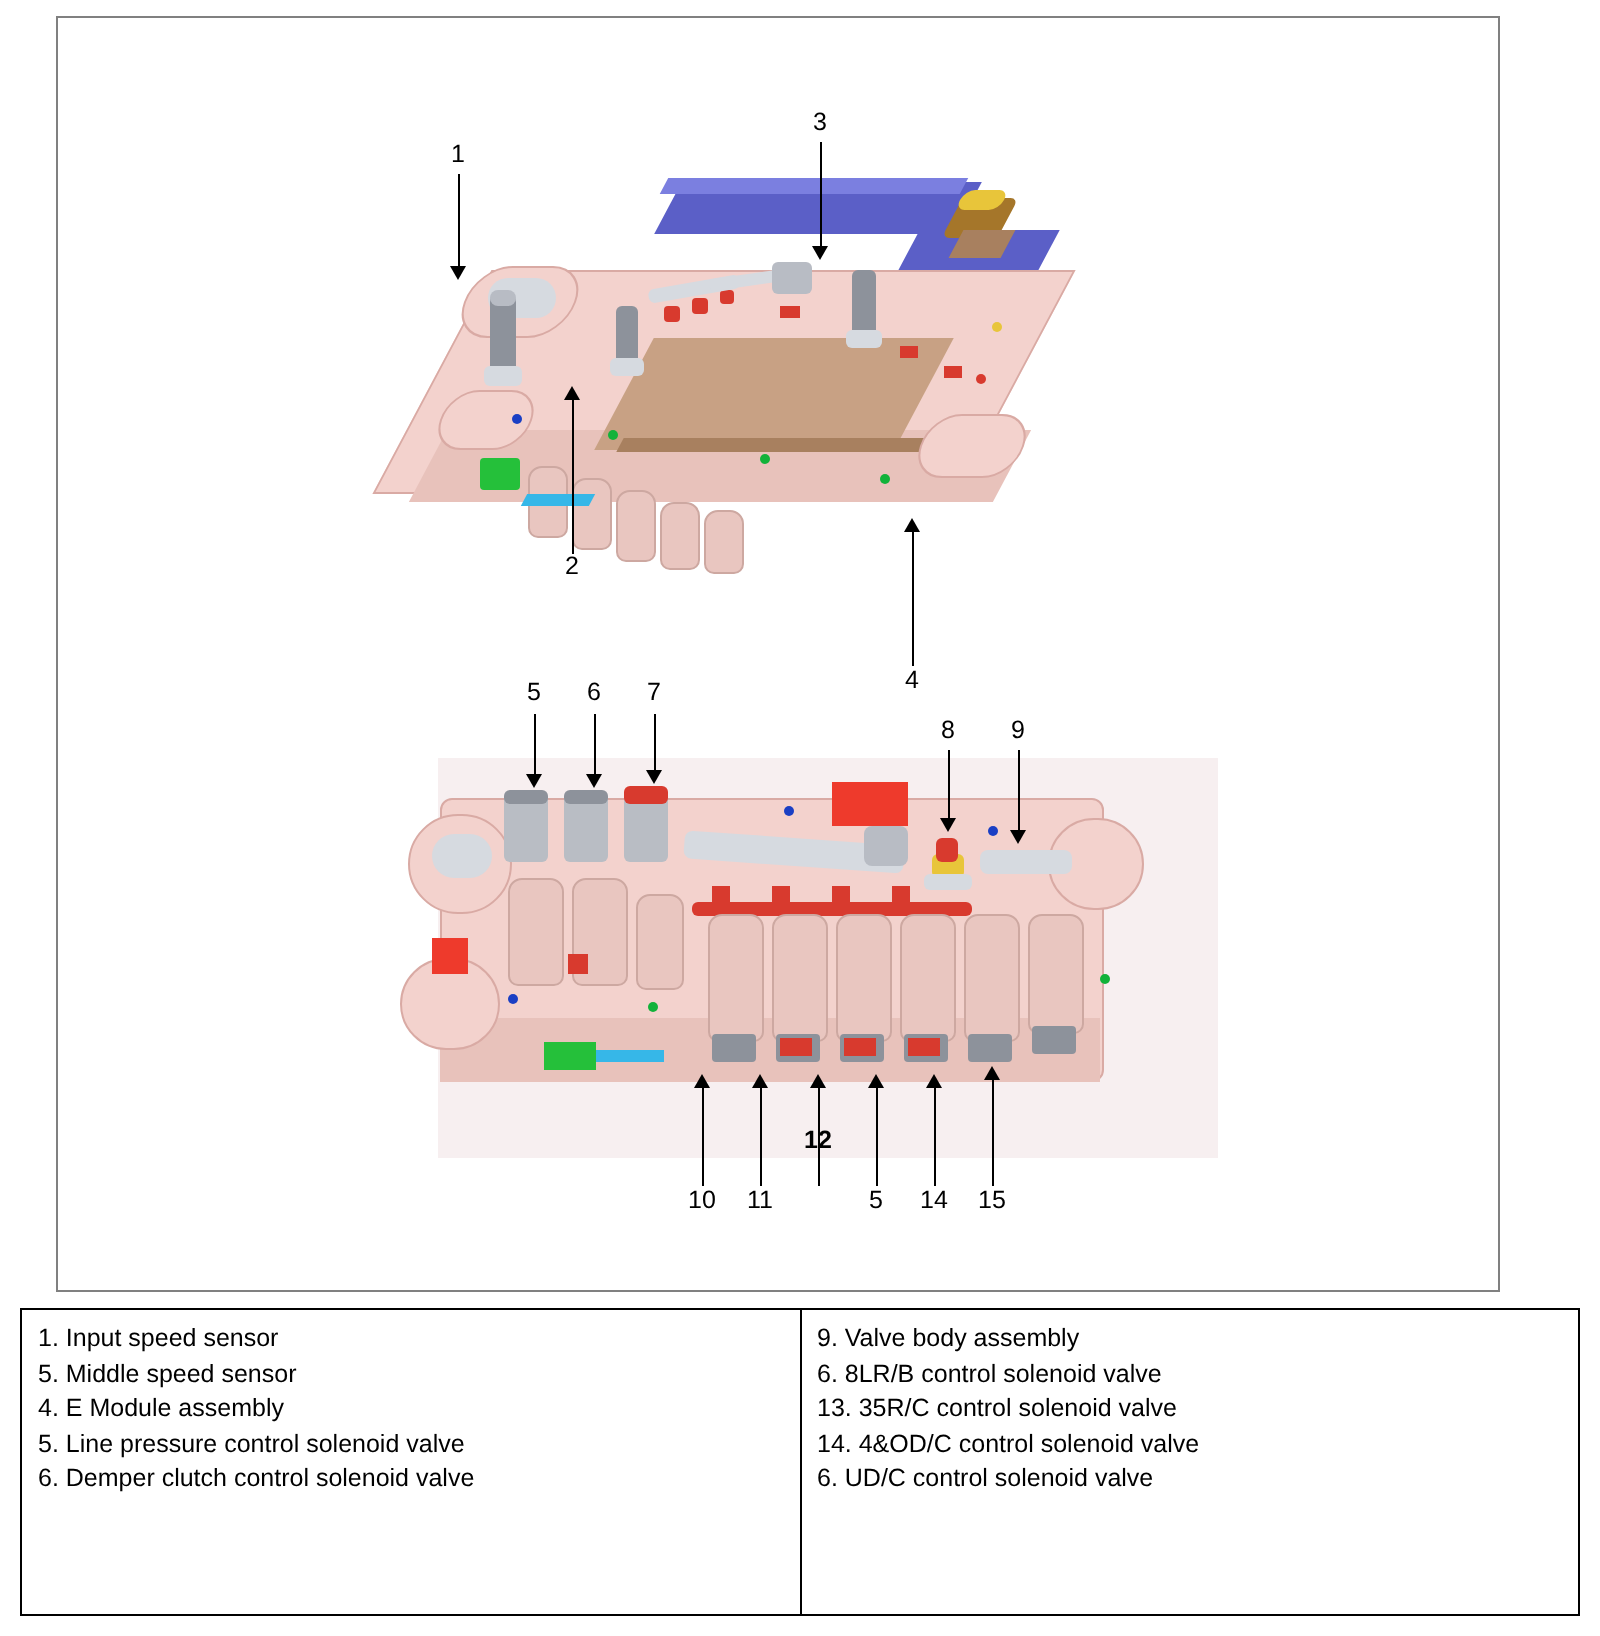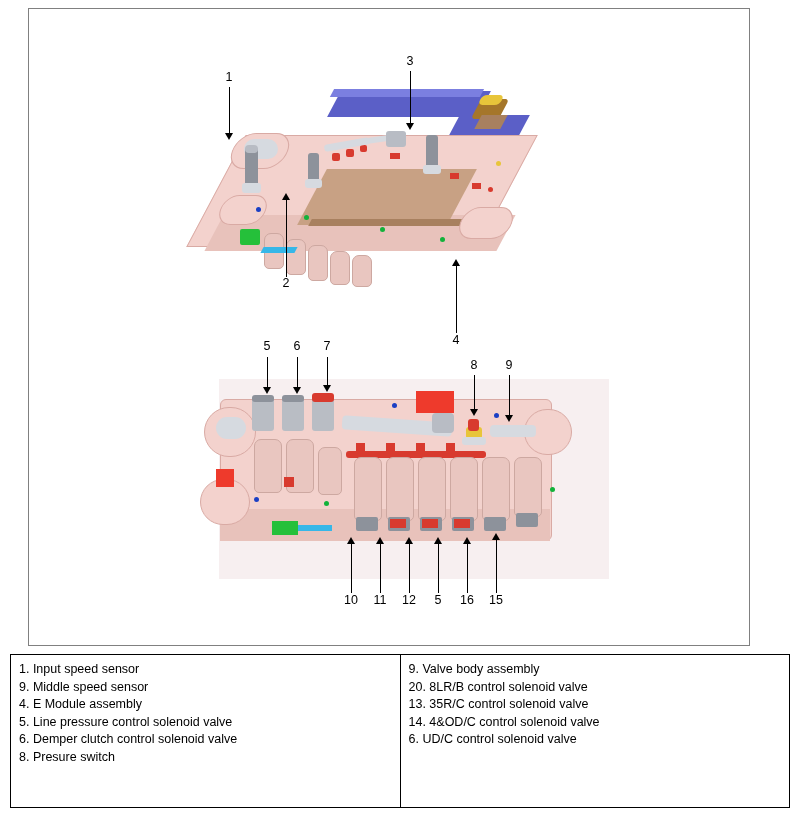--- a/index.html
+++ b/index.html
@@ -366,48 +366,47 @@
     <div class="arrowhead arrow-down" style="left:476px; top:406px;"></div>
 
     <div class="callout-num" style="left:313px; top:585px;">10</div>
     <div class="leader" style="left:322px; top:534px; height:50px;"></div>
     <div class="arrowhead arrow-up" style="left:318px; top:528px;"></div>
 
     <div class="callout-num" style="left:342px; top:585px;">11</div>
     <div class="leader" style="left:351px; top:534px; height:50px;"></div>
     <div class="arrowhead arrow-up" style="left:347px; top:528px;"></div>
 
-    <div class="callout-num" style="left:371px; top:585px;">12</div>
+    <div class="callout-num" style="left:371px; top:555px;font-weight:bold;">12</div>
     <div class="leader" style="left:380px; top:534px; height:50px;"></div>
     <div class="arrowhead arrow-up" style="left:376px; top:528px;"></div>
 
     <div class="callout-num" style="left:400px; top:585px;">5</div>
     <div class="leader" style="left:409px; top:534px; height:50px;"></div>
     <div class="arrowhead arrow-up" style="left:405px; top:528px;"></div>
 
-    <div class="callout-num" style="left:429px; top:585px;">16</div>
+    <div class="callout-num" style="left:429px; top:585px;">14</div>
     <div class="leader" style="left:438px; top:534px; height:50px;"></div>
     <div class="arrowhead arrow-up" style="left:434px; top:528px;"></div>
 
     <div class="callout-num" style="left:458px; top:585px;">15</div>
     <div class="leader" style="left:467px; top:530px; height:54px;"></div>
     <div class="arrowhead arrow-up" style="left:463px; top:524px;"></div>
 
   </div>
 </div>
 
 <div class="legend">
   <div class="legend-col left">
     <div class="legend-item">1. Input speed sensor</div>
-    <div class="legend-item">9. Middle speed sensor</div>
+    <div class="legend-item">5. Middle speed sensor</div>
     <div class="legend-item">4. E Module assembly</div>
     <div class="legend-item">5. Line pressure control solenoid valve</div>
     <div class="legend-item">6. Demper clutch control solenoid valve</div>
-    <div class="legend-item">8. Presure switch</div>
   </div>
   <div class="legend-col right">
     <div class="legend-item">9. Valve body assembly</div>
-    <div class="legend-item">20. 8LR/B control solenoid valve</div>
+    <div class="legend-item">6. 8LR/B control solenoid valve</div>
     <div class="legend-item">13. 35R/C control solenoid valve</div>
     <div class="legend-item">14. 4&amp;OD/C control solenoid valve</div>
     <div class="legend-item">6. UD/C control solenoid valve</div>
   </div>
 </div>
 
 </body></html>

